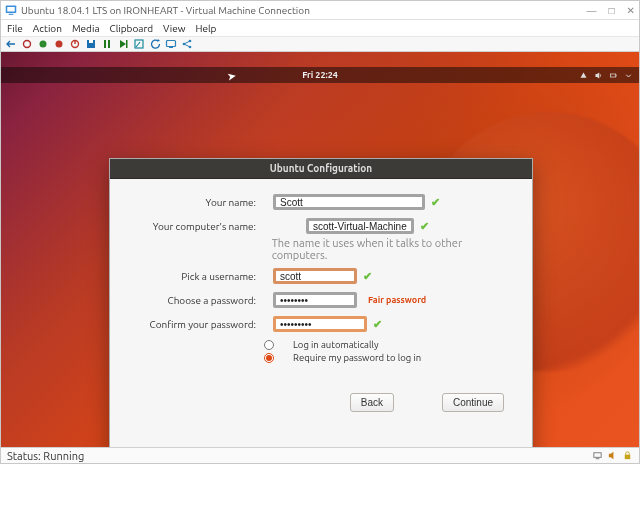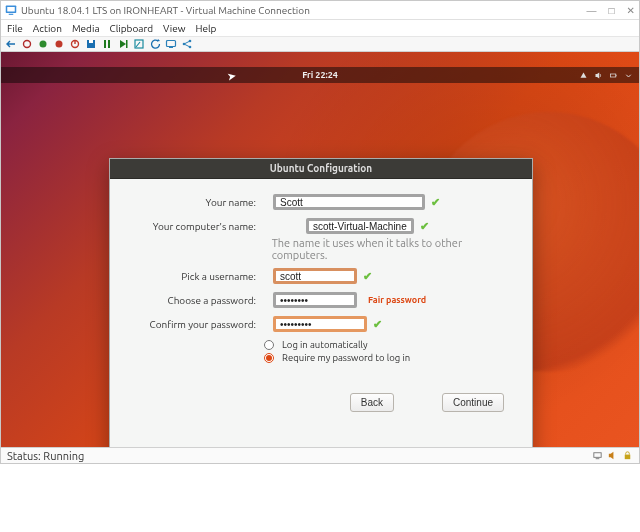--- a/index.html
+++ b/index.html
@@ -36,21 +36,21 @@
   .form-row { display:flex; align-items:center; margin-bottom:6px; min-height: 18px;}
   .form-row label { width: 128px; text-align:right; margin-right:17px; color:#333; }
   .form-row input[type=text], .form-row input[type=password] {
       height: 16px; border:3px solid #a3a3a3; border-radius:2px; padding: 0 4px; font-size:10px; background:#fff; color:#222;
   }
   .form-row .check { color:#6cbf3f; margin-left:6px; font-size:11px; font-weight:bold; }
   .form-row .hint { color:#888; font-size:11px; margin-left: 2px; }
   .form-row .strength { color:#dd4814; font-size:9px; margin-left:11px; font-weight:600;}
   .highlight-sel { background:#f0b090; }
   .radio-group { margin-left: 136px; margin-top:2px;}
-  .radio-row { display:flex; align-items:center; font-size:9.5px; color:#333; margin-bottom:2px; gap:8px;}
+  .radio-row { display:flex; align-items:center; font-size:9.5px; color:#333; margin-bottom:2px; gap:19px;}
   .radio-row input { accent-color:#dd4814; width:10px; height:10px;}
   .button-row { display:flex; justify-content:flex-end; gap:6px; padding: 6px 10px 8px 0;}
   .btn { font-size:10px; padding:3px 10px; border:1px solid #b8b4ad; border-radius:3px; background:linear-gradient(#fdfdfd,#ececec); color:#333; cursor:pointer;}
   .page-dots-bar { height:30px; background:#3c3b37; display:flex; align-items:center; justify-content:center; gap:8px;}
   .page-dots-bar .dot { width:5px; height:5px; background:#dd6b2f; border-radius:1px; }
   
   .statusbar { height: 16px; border-top:1px solid #d0d0d0; font-size:11px; color:#333; display:flex; align-items:center; justify-content:space-between; padding:0 6px; background:#fafafa;}
   .statusbar .sb-right { display:flex; gap:4px; align-items:center;}
 </style>
 </head>

